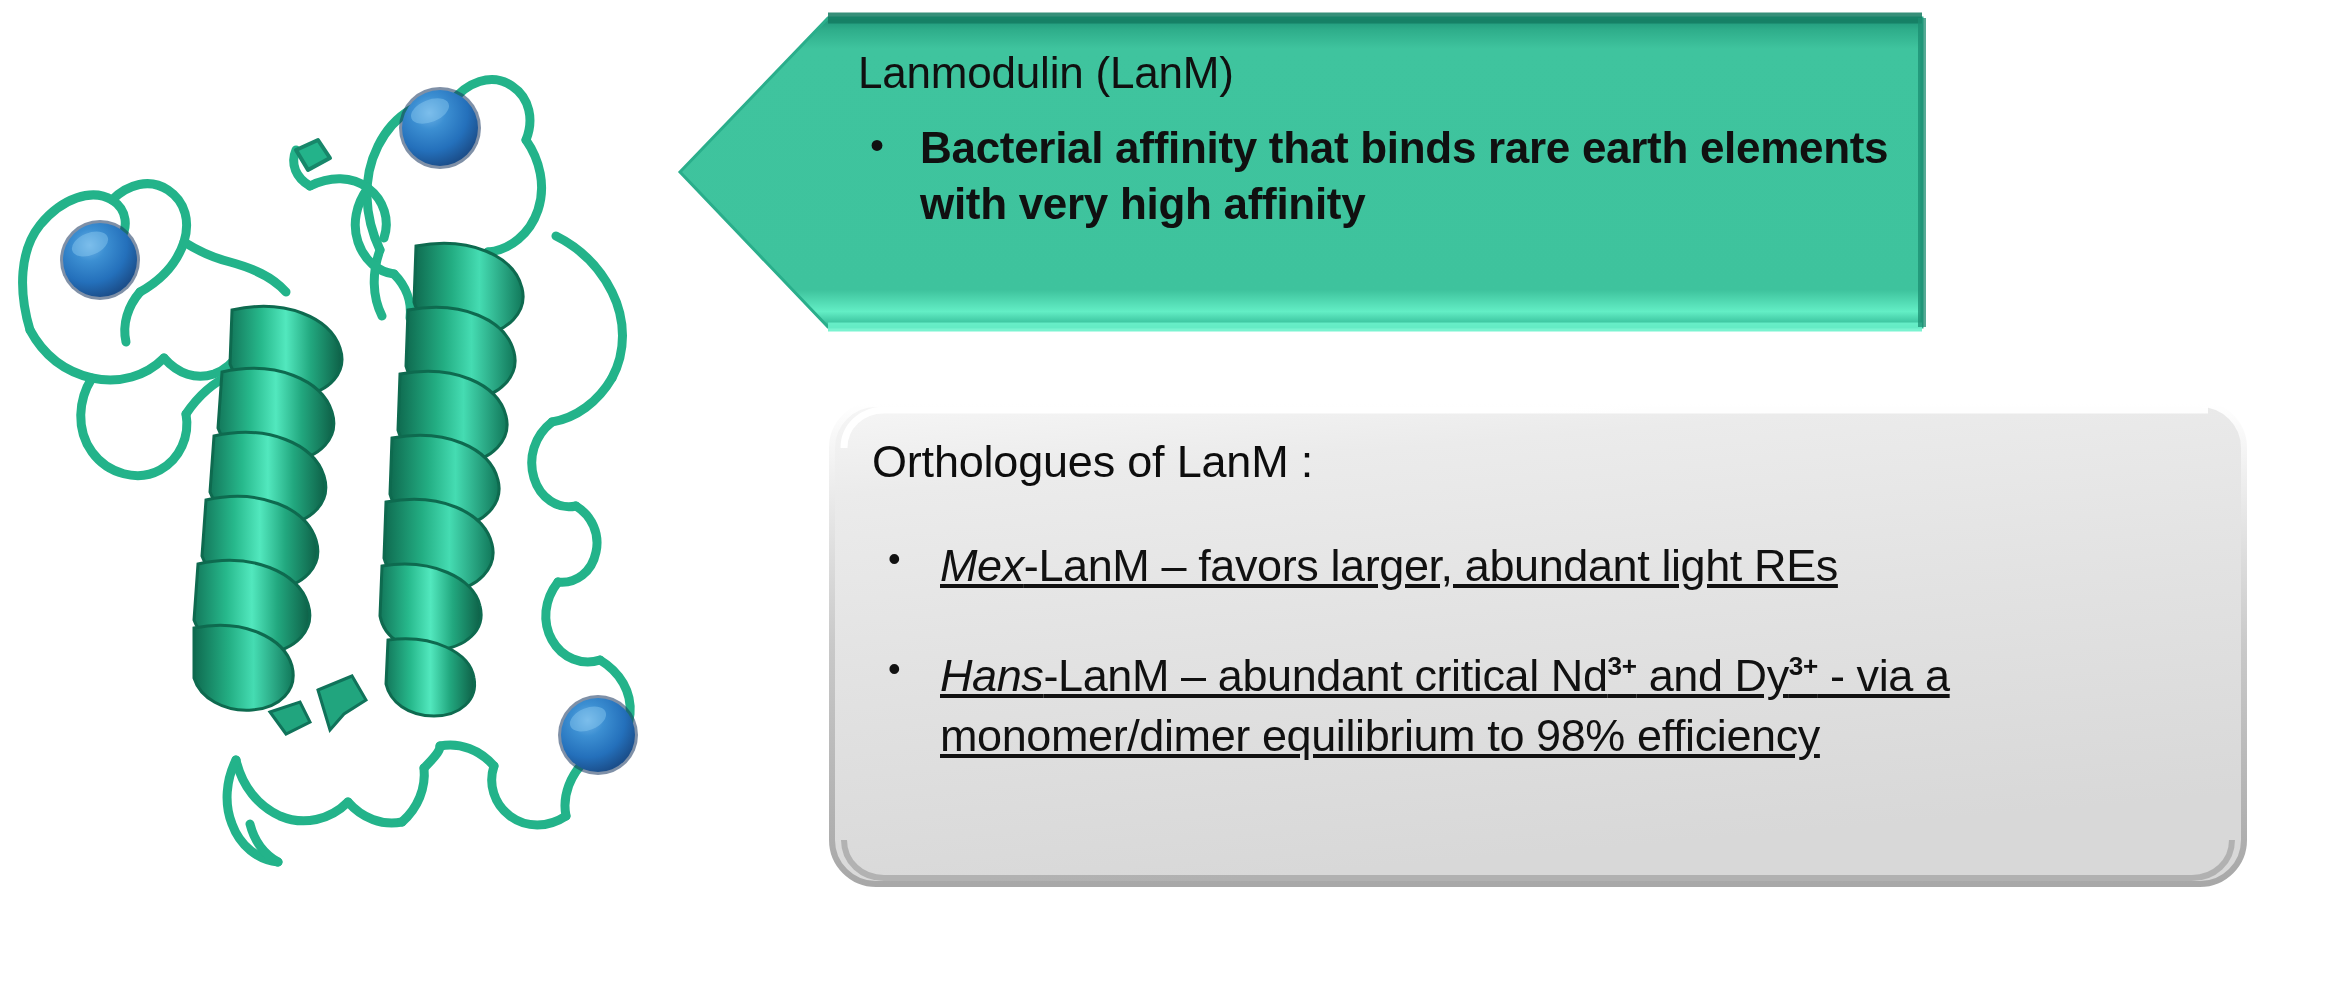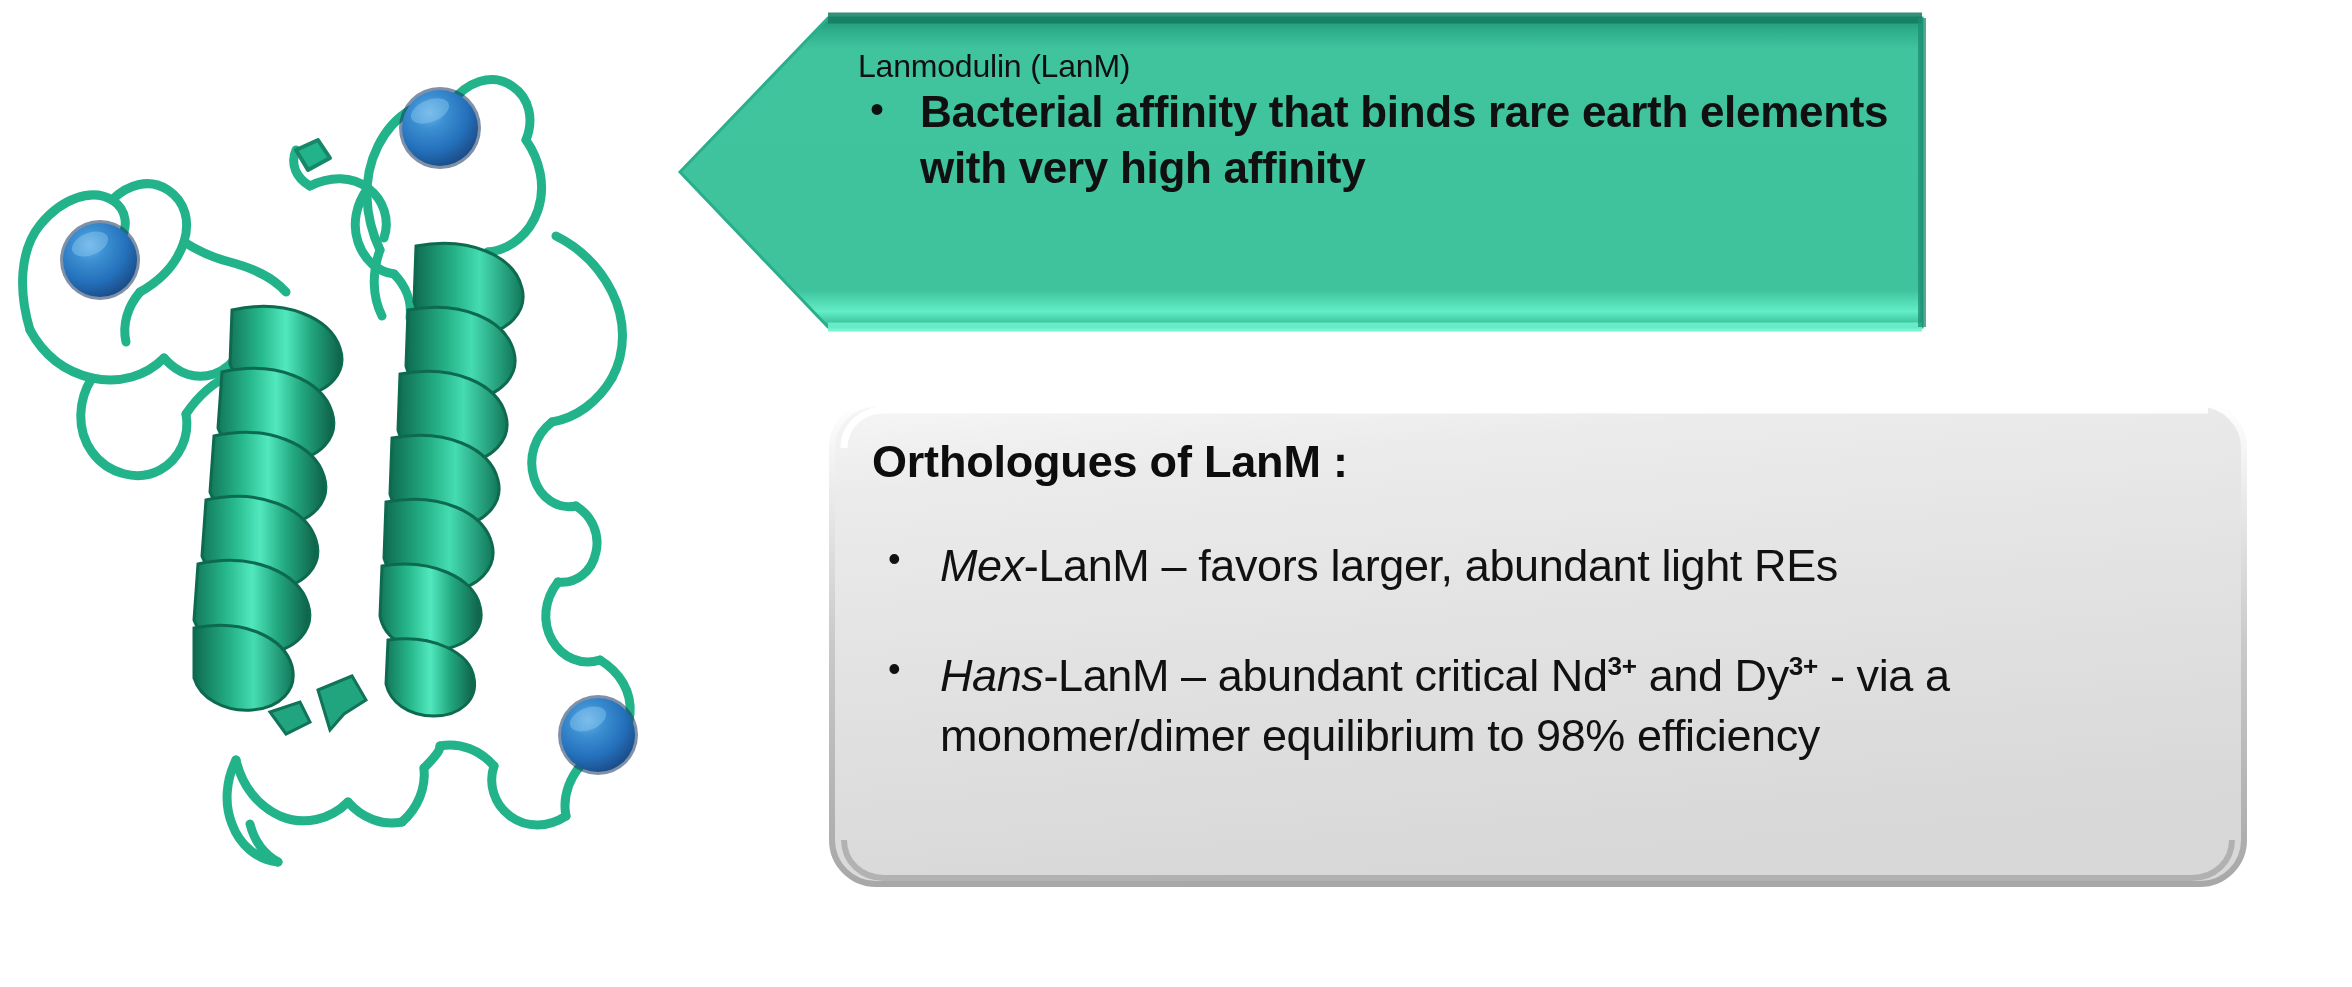--- a/index.html
+++ b/index.html
@@ -73,23 +73,24 @@
   .callout-body {
     position: absolute;
     left: 152px;
     top: 8px;
     right: 14px;
     bottom: 18px;
     padding: 30px 24px 0 30px;
     box-sizing: border-box;
   }
   .callout-title {
-    font-size: 32px;
+    font-size: 44px;
     color: #101010;
     line-height: 1.14;
+    margin-bottom: 22px;
     letter-spacing: -0.2px;
   }
   .callout-bullet-row {
     display: flex;
     align-items: flex-start;
     gap: 0px;
   }
   .callout-bullet-mark {
     flex: 0 0 auto;
     width: 62px;
@@ -123,21 +124,21 @@
     height: 100%;
   }
   .infobox-body {
     position: absolute;
     left: 0; top: 0; right: 0; bottom: 0;
     padding: 36px 34px 0 44px;
     box-sizing: border-box;
   }
   .infobox-heading {
     font-size: 45px;
-    font-weight: bold;
+    font-weight: normal;
     color: #0d0d0d;
     letter-spacing: -0.2px;
     margin-bottom: 48px;
   }
   .infobox-list {
     margin: 0;
     padding: 0;
     list-style: none;
   }
   .infobox-item {
@@ -153,20 +154,21 @@
     line-height: 1.3;
     color: #111;
     padding-left: 16px;
     box-sizing: border-box;
   }
   .infobox-item-text {
     font-size: 45px;
     color: #111111;
     line-height: 1.33;
     letter-spacing: -0.4px;
+    text-decoration: underline;
   }
   .infobox-item-text .it {
     font-style: italic;
   }
   .infobox-item-text sup {
     font-size: 0.58em;
     vertical-align: super;
     line-height: 0;
     font-weight: bold;
   }

